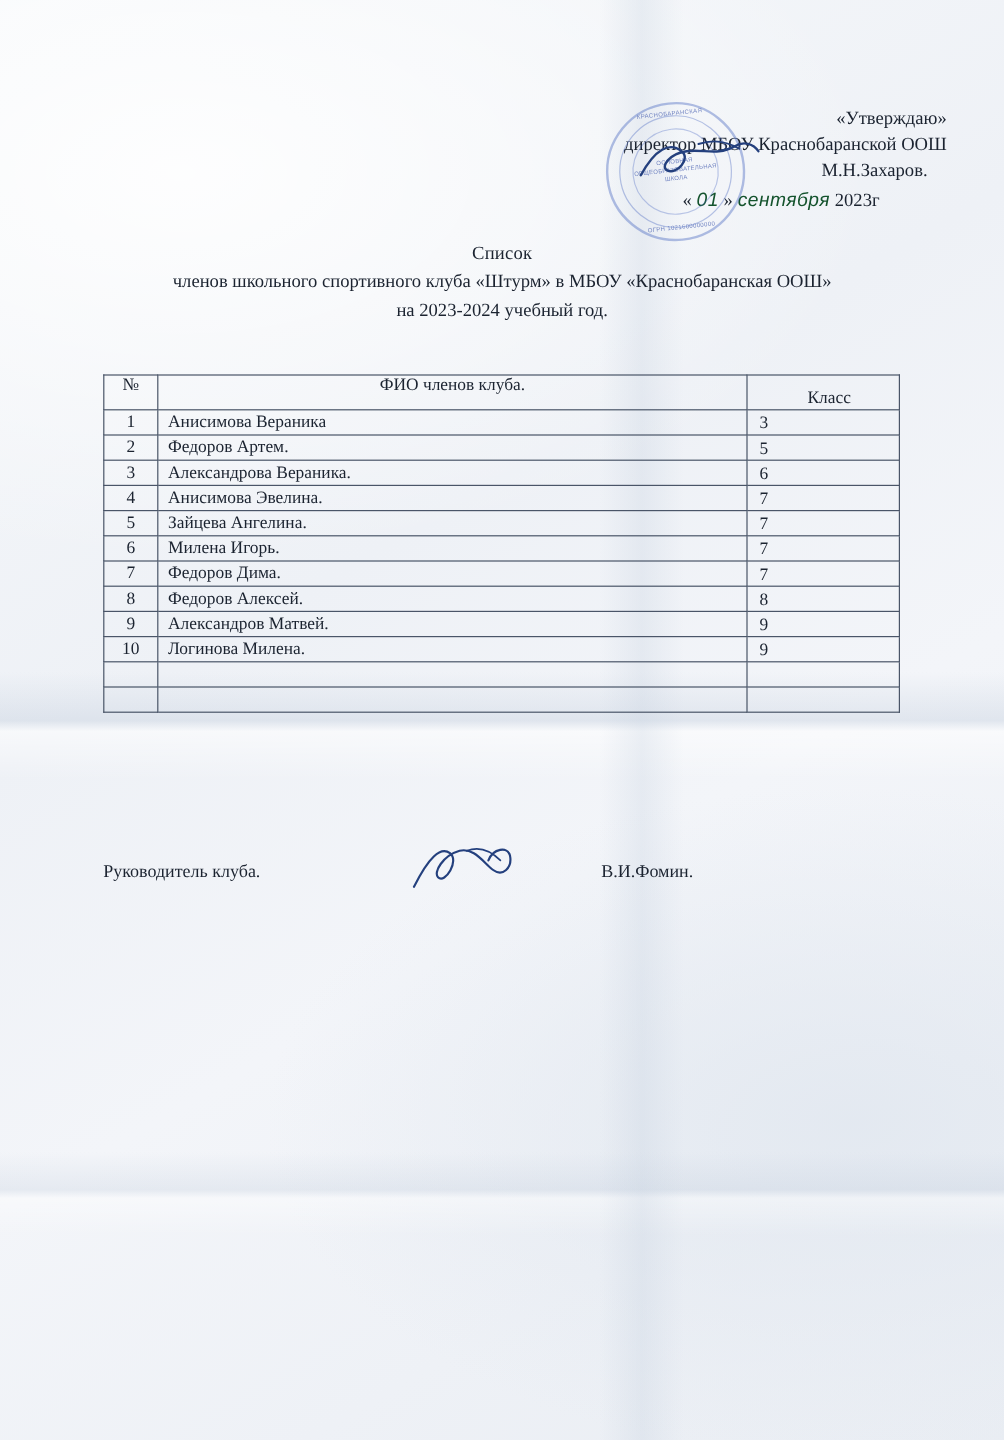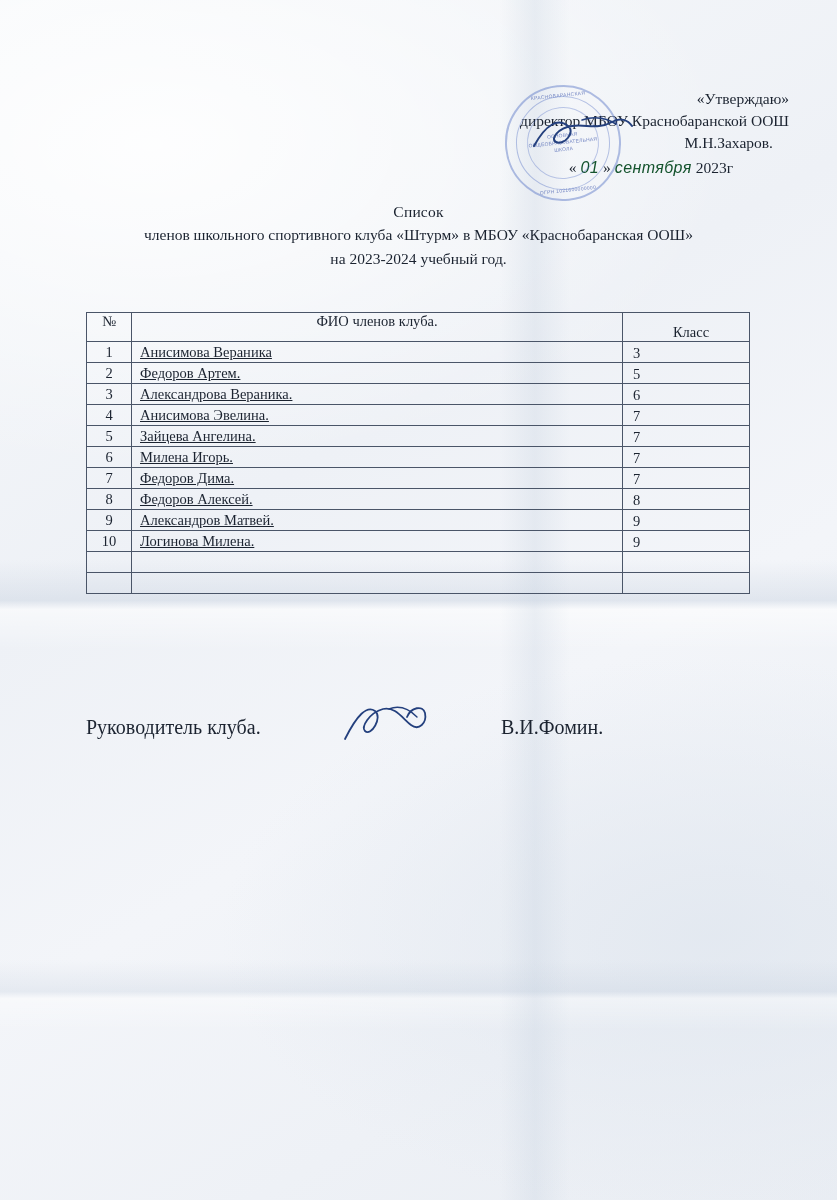--- a/index.html
+++ b/index.html
@@ -174,36 +174,36 @@
     font-size: 14.5px;
   }
   table.members th,
   table.members td {
     border: 1px solid #4a5568;
     padding: 0;
     height: 20px;
     font-weight: normal;
   }
   .col-num { width: 44px; text-align: center; }
-  .col-name { text-align: left; padding-left: 8px !important; text-decoration: underline; }
+  .col-name { text-align: left; padding-left: 8px !important; }
   .col-class { width: 116px; text-align: left; padding-left: 10px !important; }
   .hdr-num { text-align: center; vertical-align: top; }
   .hdr-name { text-align: center; vertical-align: top; }
   .hdr-class { text-align: center; vertical-align: bottom; }
   table.members tr.head th { height: 28px; }
   table.members td.cls { vertical-align: bottom; }
   table.members tr.empty td { height: 20px; }
 
   
   .footer {
     position: absolute;
     top: 705px;
     left: 86px;
     right: 86px;
-    font-size: 20px;
+    font-size: 15px;
   }
   .footer-row {
     display: flex;
     align-items: center;
   }
   .footer .leader { width: 255px; }
   .footer .sig-slot {
     width: 150px;
     position: relative;
     height: 44px;

